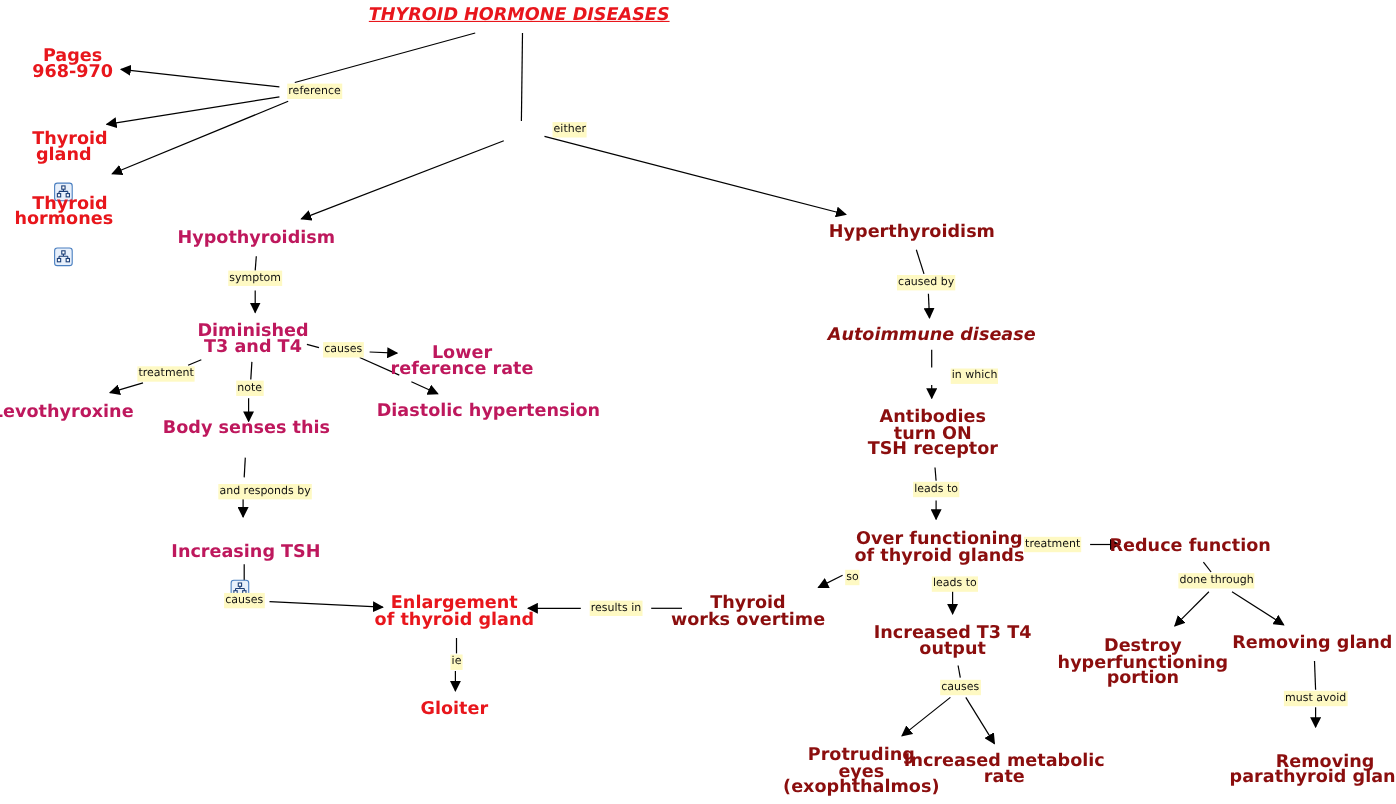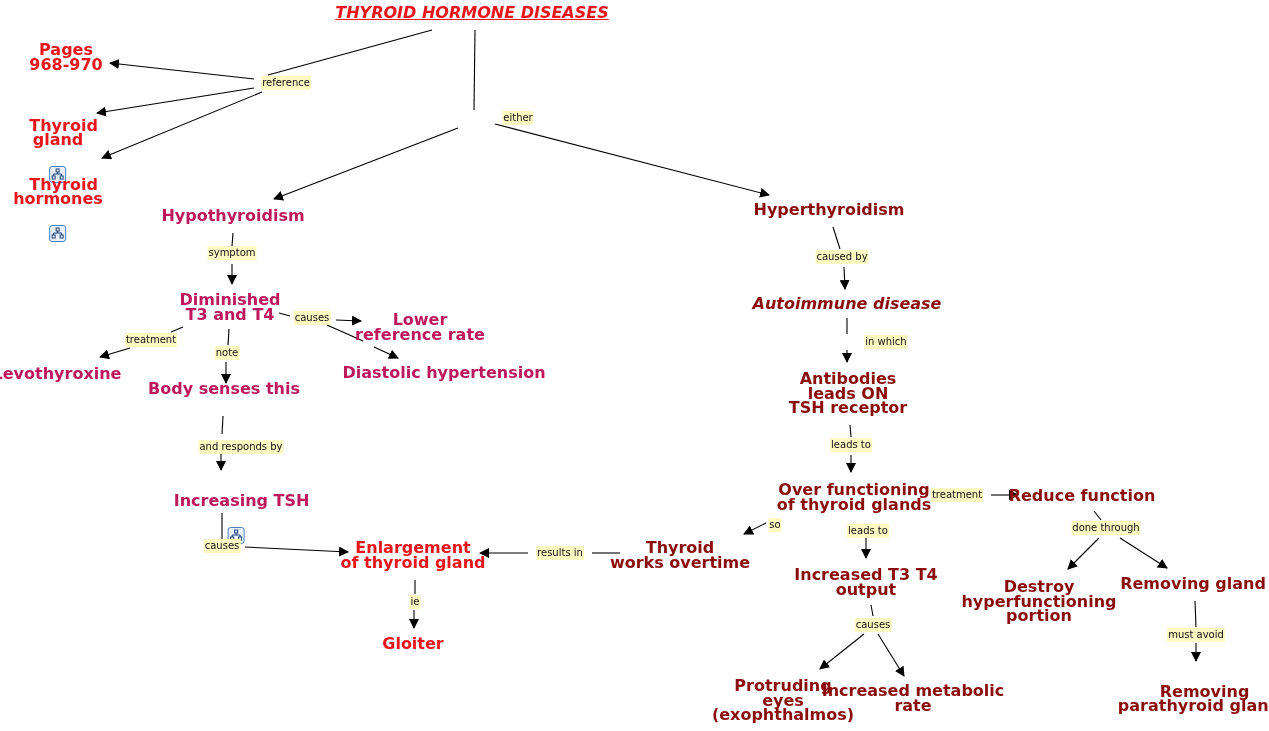--- a/index.html
+++ b/index.html
@@ -115,21 +115,21 @@
 T3 and T4</div>
 <div class="lbl" style="left:312px;top:311px;">causes</div>
 <div class="node green" style="left:420px;top:313px;">Lower
 reference rate</div>
 <div class="node green" style="left:444px;top:366px;">Diastolic hypertension</div>
 <div class="lbl" style="left:151px;top:333px;">treatment</div>
 <div class="node green" style="left:57px;top:367px;">Levothyroxine</div>
 <div class="lbl" style="left:227px;top:346px;">note</div>
 <div class="node green" style="left:224px;top:382px;">Body senses this</div>
 <div class="lbl" style="left:221px;top:440px;margin-left:20px;">and responds by</div>
-<div class="node green" style="left:236px;top:479px;">
+<div class="node green" style="left:218px;top:479px;">
   <span>Increasing TSH</span>
   <span class="cmap-icon"><svg width="15" height="15" viewBox="0 0 15 15">
         <g stroke="#1b3e77" stroke-width="1" fill="#fff">
           <rect x="6" y="2" width="3" height="3"></rect>
           <rect x="2" y="9" width="3" height="3"></rect>
           <rect x="10" y="9" width="3" height="3"></rect>
           <path d="M7.5 5v2M3.5 7h8M3.5 7v2M11.5 7v2" fill="none"></path>
         </g>
       </svg></span>
 </div>
@@ -137,21 +137,21 @@
 <div class="node red" style="left:413px;top:541px;">Enlargement
 of thyroid gland</div>
 <div class="lbl" style="left:415px;top:595px;">ie</div>
 <div class="node red" style="left:413px;top:637px;">Gloiter</div>
 
 <div class="node maroon" style="left:829px;top:203px;">Hyperthyroidism</div>
 <div class="lbl" style="left:842px;top:250px;">caused by</div>
 <div class="node maroon" style="left:847px;top:297px;font-style:italic;">Autoimmune disease</div>
 <div class="lbl" style="left:847px;top:335px;margin-left:39px;">in which</div>
 <div class="node maroon" style="left:848px;top:372px;">Antibodies
-leads ON
+turn ON
 TSH receptor</div>
 <div class="lbl" style="left:851px;top:438px;">leads to</div>
 <div class="node maroon" style="left:854px;top:483px;">Over functioning
 of thyroid glands</div>
 <div class="lbl" style="left:957px;top:488px;">treatment</div>
 <div class="node maroon" style="left:1082px;top:489px;">Reduce function</div>
 <div class="lbl" style="left:1106px;top:521px;">done through</div>
 <div class="node maroon" style="left:1039px;top:580px;">Destroy
 hyperfunctioning
 portion</div>

